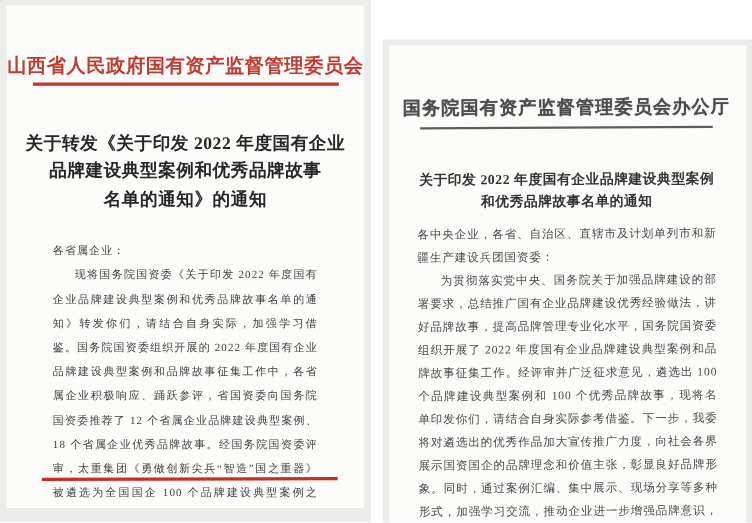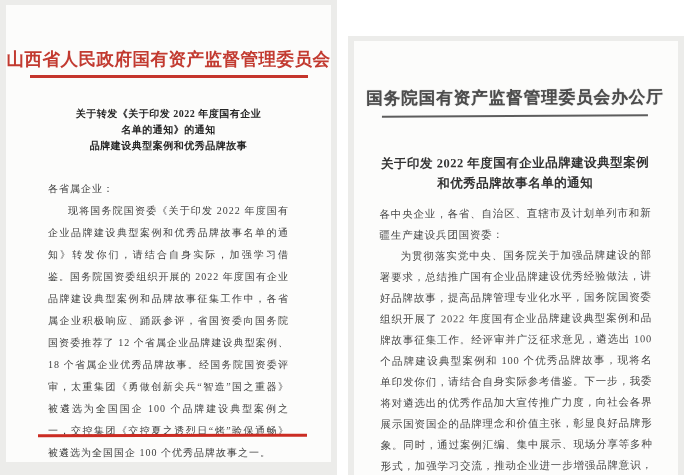--- a/index.html
+++ b/index.html
@@ -34,23 +34,23 @@
     color: #c23a30;
     letter-spacing: 0.5px;
     white-space: nowrap;
   }
   .l-rule {
     width: 278px; height: 2.5px;
     background: #c5352c;
     margin: 4px auto 0 auto;
   }
   .l-title {
-    margin-top: 28px;
+    margin-top: 40px;
     text-align: center;
-    font-size: 10px;
+    font-size: 16px;
     font-weight: bold;
     color: #262626;
     line-height: 1.6;
     letter-spacing: 0.5px;
   }
   .l-body {
     margin-top: 24px;
     padding: 0 42px;
     font-size: 10px;
     color: #3e3e3e;
@@ -104,22 +104,22 @@
 </style>
 </head>
 <body>
 
 <div class="scan scan-left">
   <div class="page">
     <div class="l-agency">山西省人民政府国有资产监督管理委员会</div>
     <div class="l-rule"></div>
     <div class="l-title">
       <div>关于转发《关于印发 2022 年度国有企业</div>
+      <div>品牌建设典型案例和优秀品牌故事</div>
       <div>名单的通知》的通知</div>
-      <div>品牌建设典型案例和优秀品牌故事</div>
     </div>
     <div class="l-body">
       <div>各省属企业：</div>
       <div class="para-indent">现将国务院国资委《关于印发 2022 年度国有企业品牌建设典型案例和优秀品牌故事名单的通知》转发你们，请结合自身实际，加强学习借鉴。国务院国资委组织开展的 2022 年度国有企业品牌建设典型案例和品牌故事征集工作中，各省属企业积极响应、踊跃参评，省国资委向国务院国资委推荐了 12 个省属企业品牌建设典型案例、18 个省属企业优秀品牌故事。经国务院国资委评审，太重集团《勇做创新尖兵“智造”国之重器》被遴选为全国国企 100 个品牌建设典型案例之一，交控集团《交控夏之透烈日“烤”验保通畅》被遴选为全国国企 100 个优秀品牌故事之一。</div>
 
     </div>
     <div class="l-footrule"></div>
   </div>
 </div>
 

